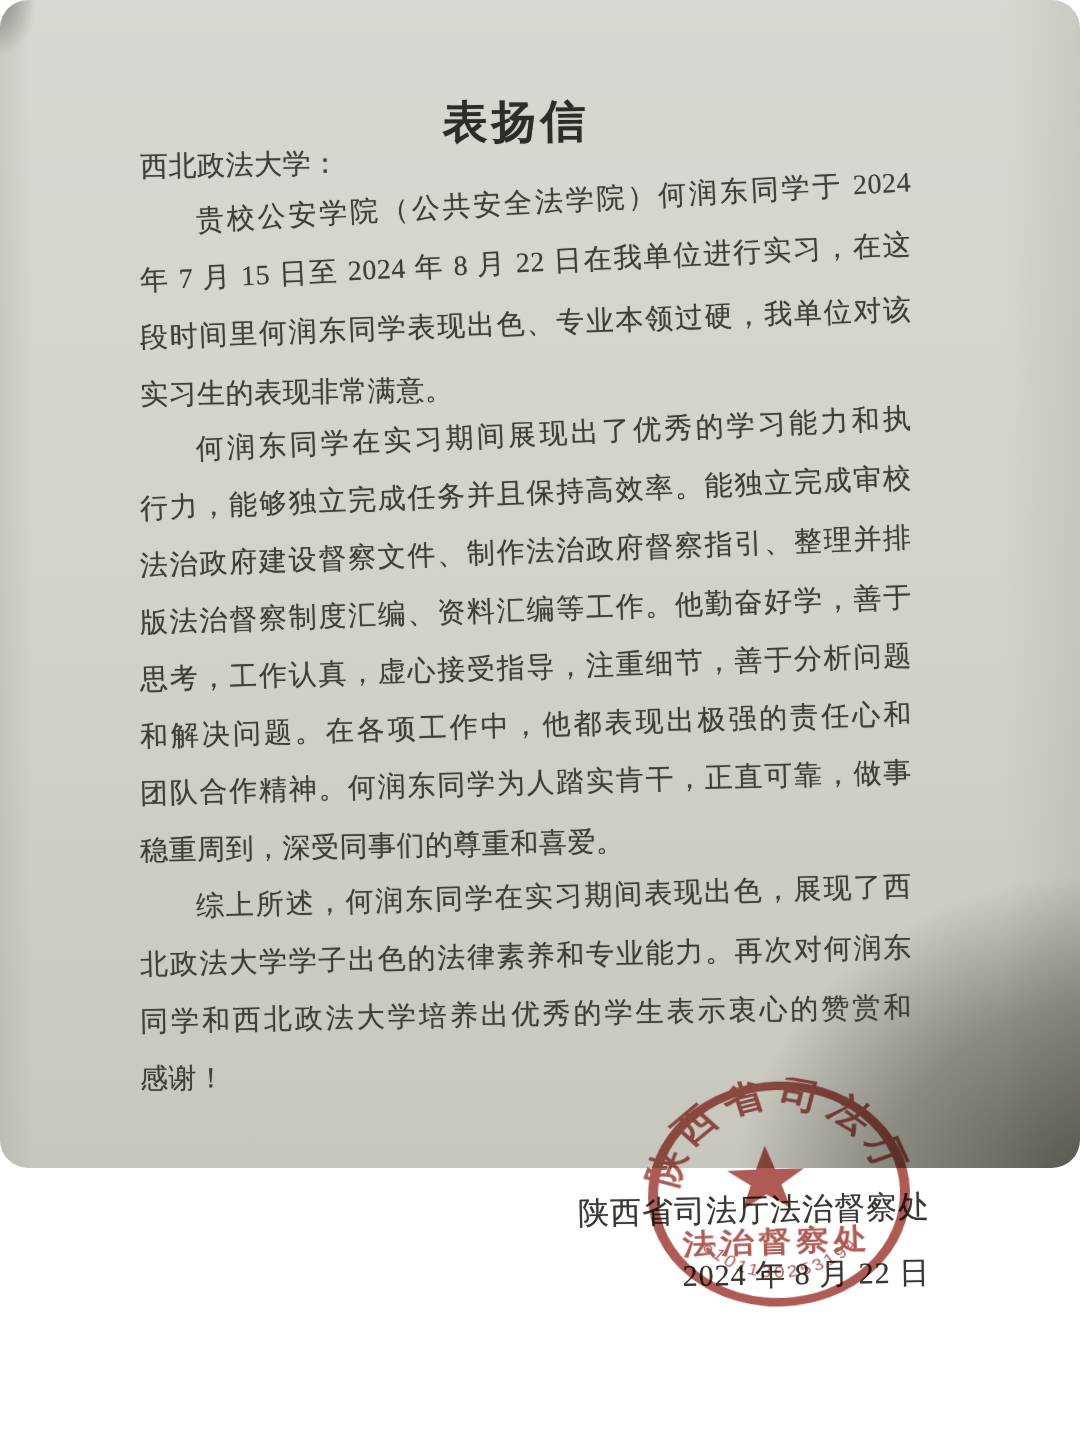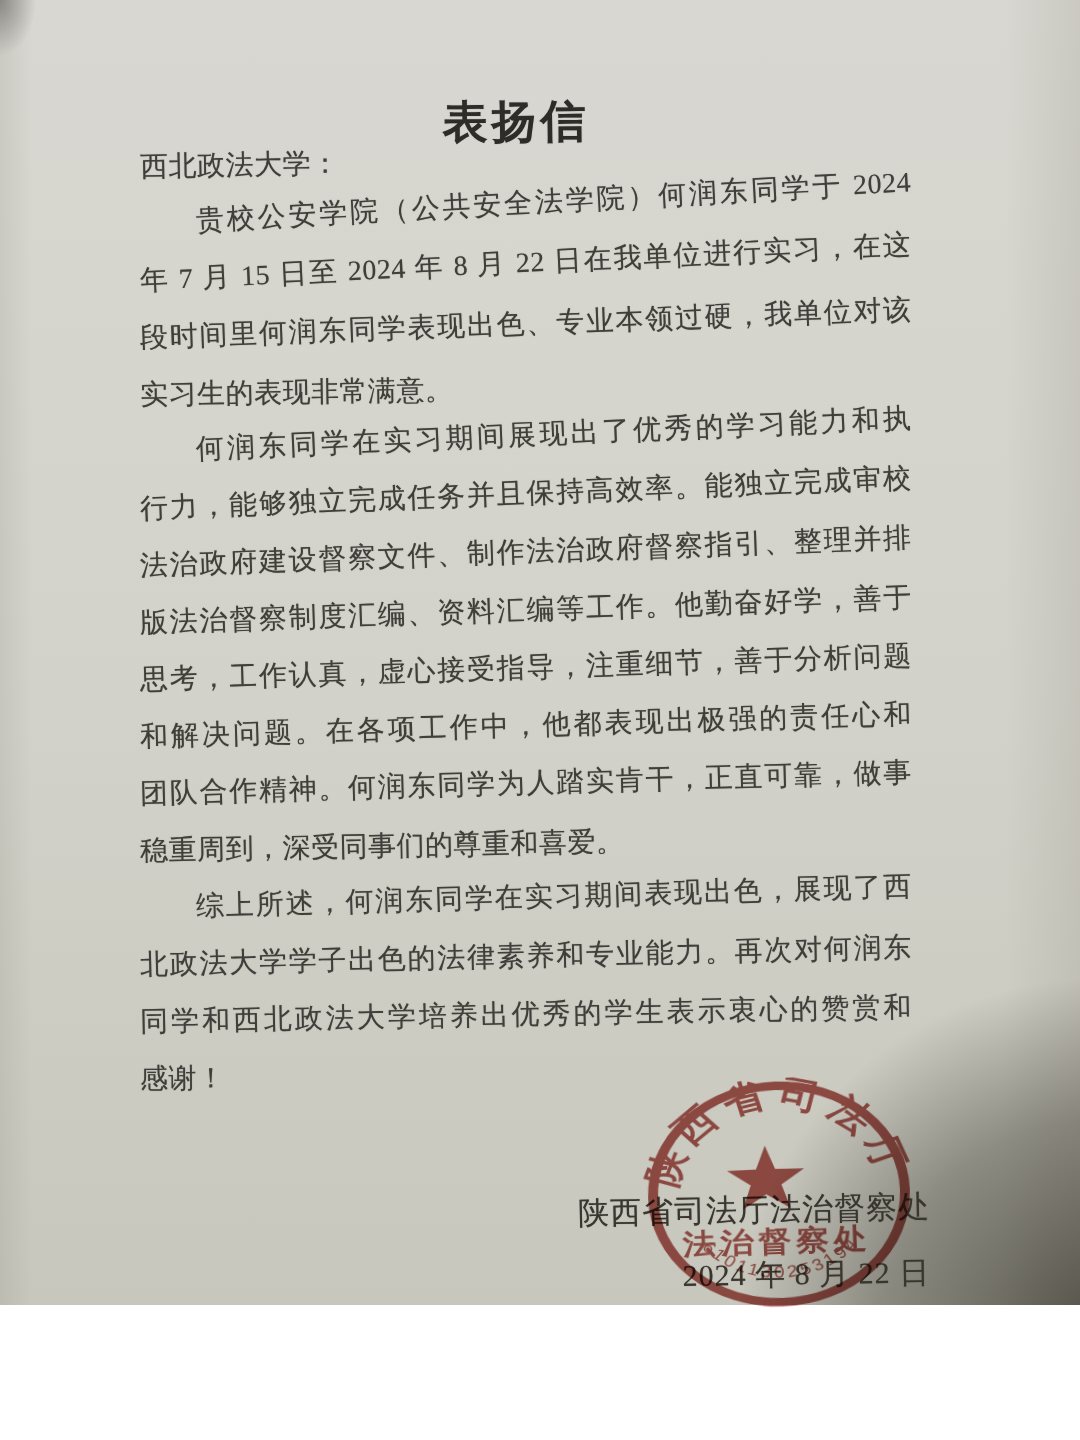--- a/index.html
+++ b/index.html
@@ -1,24 +1,25 @@
 <!DOCTYPE html>
 <html><head>
 <meta charset="utf-8">
 <style>
   html,body{margin:0;padding:0;}
   body{width:1080px;height:1440px;overflow:hidden;font-family:"Liberation Serif","DejaVu Serif",serif;}
   .page{
-    position:relative;width:1080px;height:1305px;
+    position:relative;width:1080px;height:1168px;
     background:
       radial-gradient(46% 38% at 102% 103%, rgba(24,22,14,0.66) 0%, rgba(48,46,36,0.40) 45%, rgba(48,46,38,0) 74%),
       radial-gradient(52px 80px at 0% 0%, rgba(30,30,28,0.38), rgba(30,30,28,0) 70%),
       linear-gradient(90deg, rgba(90,88,76,0.10) 0, rgba(90,88,76,0) 3%),
       linear-gradient(270deg, rgba(100,95,80,0.12) 0, rgba(100,95,80,0) 7%),
       linear-gradient(180deg, #d8d7d1 0%, #d3d2ca 55%, #c8c7bd 100%);
+    border-radius: 28px;
   }
   .title{
     position:absolute;top:92px;left:0;width:100%;margin:0;
     text-align:center;transform:translateX(-24px) rotate(-0.6deg);
     font-family:"Liberation Sans","DejaVu Sans",sans-serif;
     font-weight:700;font-size:45px;color:#2e2c28;letter-spacing:4px;
     text-shadow:0 0 1px rgba(46,44,40,0.55);
   }
   .body{position:absolute;left:140px;top:138px;width:772px;}
   .line{

